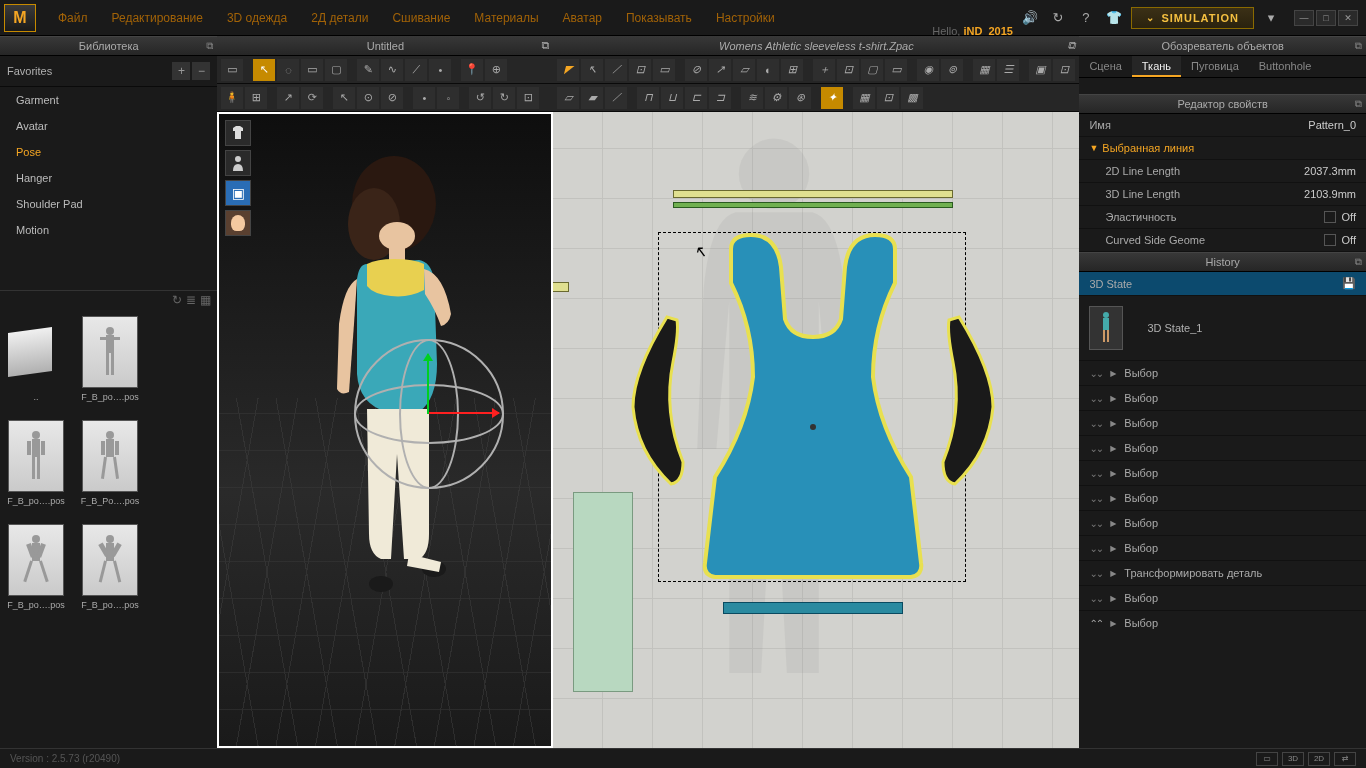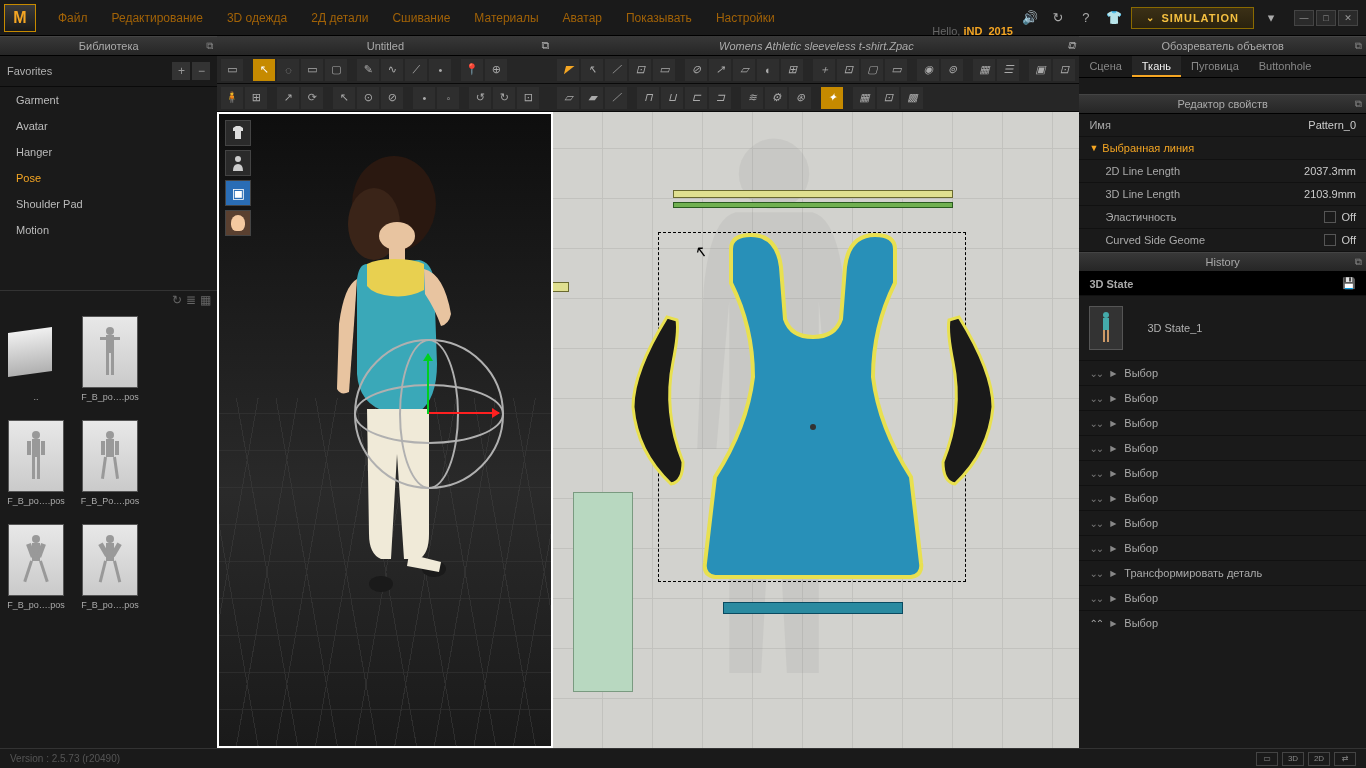--- a/index.html
+++ b/index.html
@@ -163,22 +163,22 @@
       </div>
     <div class="fav-row">
       <span>Favorites</span>
       <div class="add">
           <div class="sq">+</div>
           <div class="sq">−</div>
         </div>
     </div>
     <div class="lib-item">Garment</div>
     <div class="lib-item">Avatar</div>
+    <div class="lib-item active">Pose</div>
     <div class="lib-item">Hanger</div>
-    <div class="lib-item active">Pose</div>
     <div class="lib-item">Shoulder Pad</div>
     <div class="lib-item">Motion</div>
     <div style="flex:1"></div>
     <div class="lib-thumbs-head">
       <span>↻</span>
       <span>≣</span>
       <span>▦</span>
     </div>
     <div class="lib-thumbs">
       <div class="thumb">
@@ -491,21 +491,21 @@
     <div class="prop-row indent">
       <span class="k">Curved Side Geome</span>
         <span class="chk"></span>
         <span class="v">Off</span>
     </div>
 
     <div class="panel-head">
         <span>History</span>
         <span class="pop">⧉</span>
       </div>
-    <div class="prop-row" style="background:#000000;font-weight:bold;">
+    <div class="prop-row" style="background:#0c4a6e;">
       <span class="k">3D State</span>
         <span>💾</span>
     </div>
     <div class="history-body">
       <div class="state-thumb">
         <div class="state-img">
             <svg width="16" height="34">
               <circle cx="8" cy="4" r="3" fill="#4aa"></circle>
               <rect x="5" y="7" width="6" height="12" fill="#4aa"></rect>
               <rect x="5" y="19" width="2" height="12" fill="#c96"></rect>

